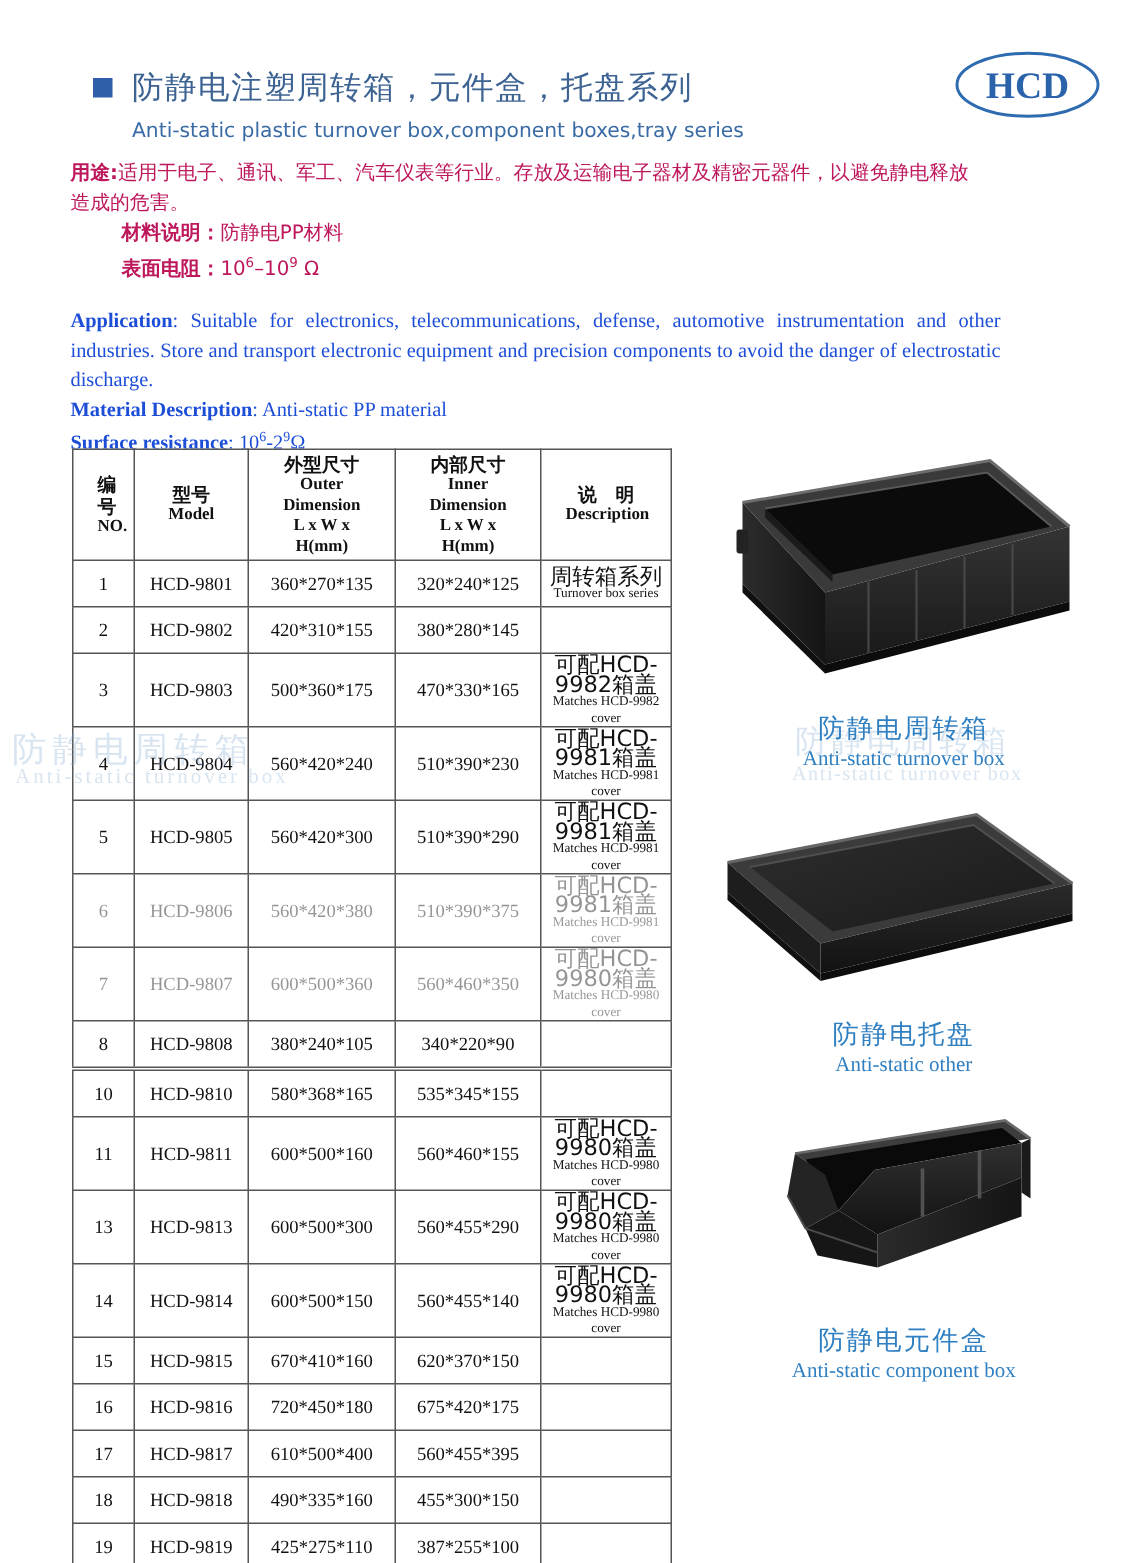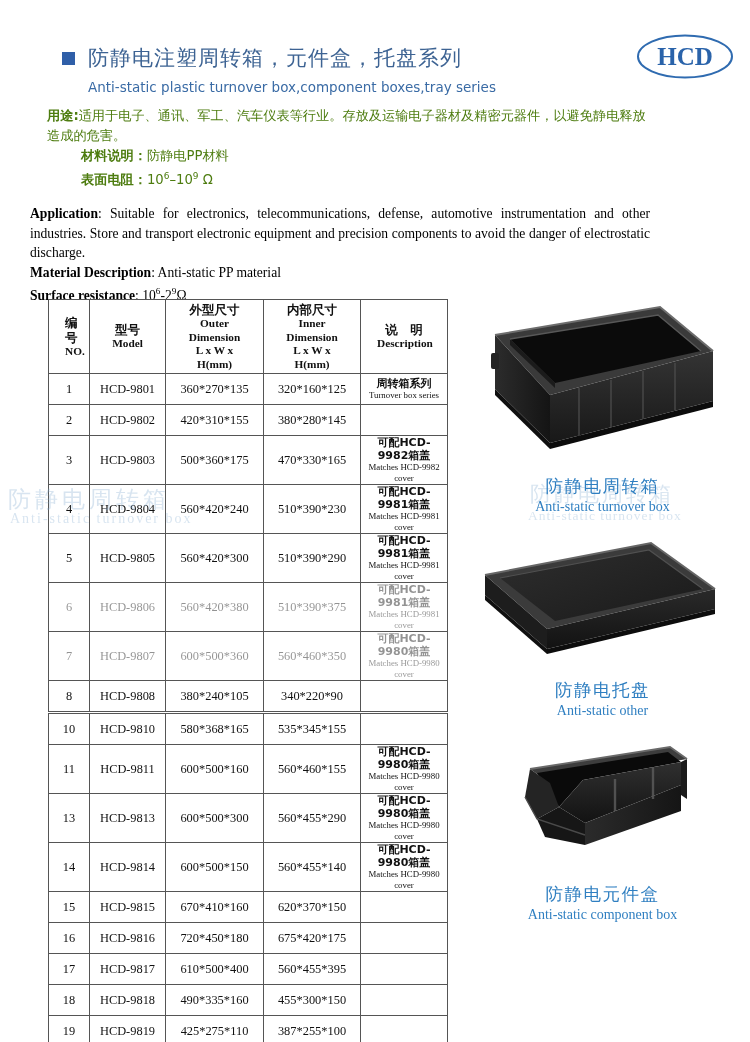--- a/index.html
+++ b/index.html
@@ -57,35 +57,35 @@
   }
   .logo svg { display: block; }
 
   
   .spec-cn {
     position: absolute;
     left: 47px; top: 106px;
     width: 600px;
     font-family: "DejaVu Sans", "Liberation Sans", sans-serif;
     font-size: 13.2px;
-    color: #4d7c0f;
+    color: #be185d;
     line-height: 20px;
   }
   .spec-cn .lbl { font-weight: bold; }
   .spec-cn .line { white-space: nowrap; margin-left: 34px; }
   .spec-cn .wrapline { white-space: normal; }
 
   
   .spec-en {
     position: absolute;
-    left: 30px; top: 204px;
+    left: 47px; top: 204px;
     width: 620px;
     font-family: "Liberation Serif", "DejaVu Serif", serif;
     font-size: 13.6px;
-    color: #000000;
+    color: #1d4ed8;
     line-height: 19.5px;
     text-align: justify;
   }
   .spec-en .lbl { font-weight: bold; }
   sup { font-size: 0.68em; vertical-align: super; }
 
   
   .spec-table {
     position: absolute;
     left: 48px; top: 299px;
@@ -128,22 +128,22 @@
   col.c-no    { width: 41px; }
   col.c-model { width: 76px; }
   col.c-outer { width: 98px; }
   col.c-inner { width: 97px; }
   col.c-desc  { width: 87px; }
 
   td.desc { padding: 1px 2px; line-height: 11.5px; }
   .desc-cn {
     display: block;
     font-family: "DejaVu Sans", "Liberation Sans", sans-serif;
-    font-size: 11px;
-    font-weight: bold;
+    font-size: 15px;
+    font-weight: normal;
     line-height: 12.5px;
   }
   .desc-en {
     display: block;
     font-family: "Liberation Serif", "DejaVu Serif", serif;
     font-size: 8.8px;
     line-height: 10.5px;
   }
   tr.gap-above td { border-top: 3px double #555; }
 
@@ -280,21 +280,21 @@
         <span class="th-cn">说　明</span>
         <span class="th-en">Description</span>
       </th>
     </tr>
   </thead>
   <tbody id="table-body">
       <tr>
         <td>1</td>
         <td>HCD-9801</td>
         <td>360*270*135</td>
-        <td>320*160*125</td>
+        <td>320*240*125</td>
         <td class="desc">
           <span class="desc-cn">周转箱系列</span>
           <span class="desc-en">Turnover box series</span>
         </td>
       </tr>
       <tr>
         <td>2</td>
         <td>HCD-9802</td>
         <td>420*310*155</td>
         <td>380*280*145</td>

